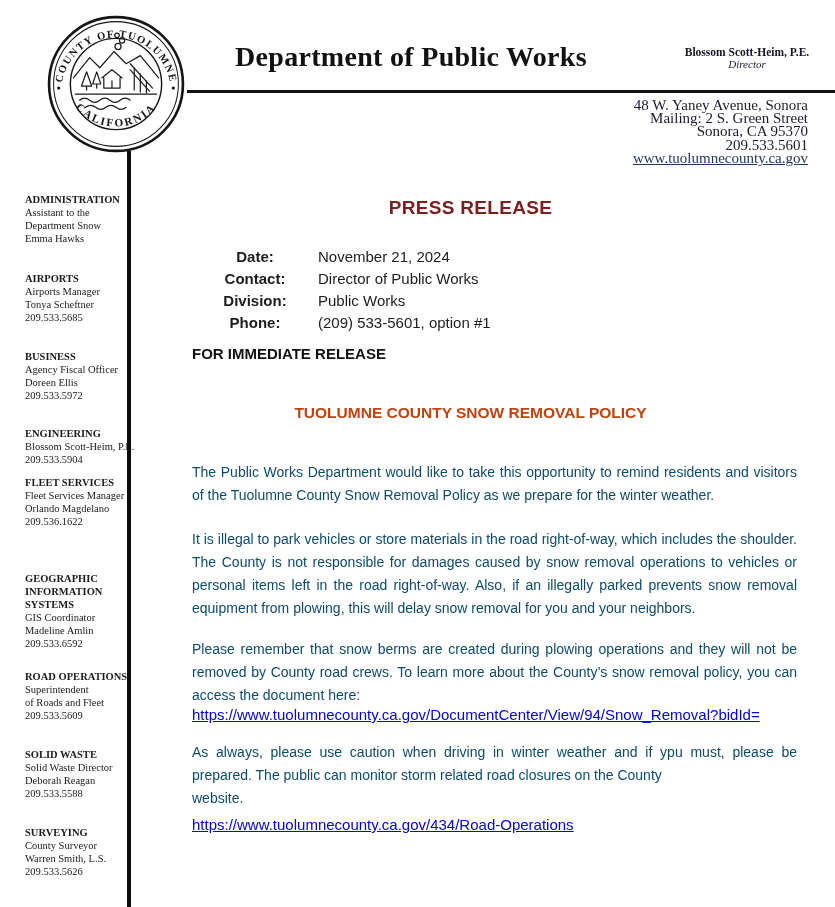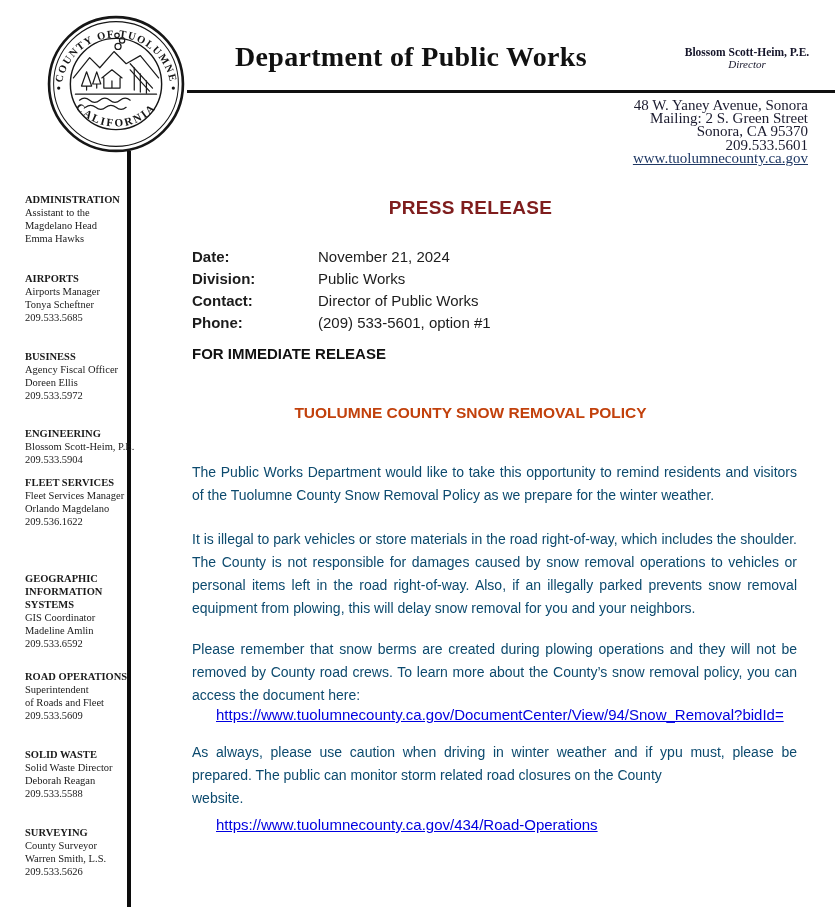--- a/index.html
+++ b/index.html
@@ -38,40 +38,40 @@
   
   .main { position:absolute; left:192px; top:0; width:605px; height:907px;
           font-family:"Liberation Sans","DejaVu Sans",sans-serif; color:#1c1c1c; }
   .pr-heading {
     position:absolute; top:197px; left:0; width:100%;
     text-align:center; transform:translateX(-24px);
     font-size:19px; font-weight:bold; letter-spacing:0.3px; color:#7f1d1d;
   }
   .meta { position:absolute; top:246px; left:0; width:100%; }
   .meta-row { display:flex; height:22px; line-height:22px; font-size:15px; }
-  .meta-label { width:126px; font-weight:bold; }
+  .meta-label { width:126px; font-weight:bold;text-align:center; }
   .meta-value { flex:1; }
   .release-line { position:absolute; top:345px; left:0; font-size:15px; font-weight:bold; color:#111; }
   .doc-title {
     position:absolute; top:404px; left:0; width:100%;
     text-align:center; transform:translateX(-24px);
     font-size:15.5px; font-weight:bold; color:#c2410c;
   }
   .body-par {
     position:absolute; left:0; width:605px;
     font-size:14px; line-height:23px; text-align:justify; color:#0c4a6e;
   }
   .body-par.preline { white-space:pre-line; }
   .p1 { top:461px; }
   .p2 { top:528px; }
   .p3 { top:638px; }
   .p4 { top:741px; }
   .doc-link {
     position:absolute; left:0; font-size:15px; line-height:23px;
-    color:#0000e0; text-decoration:underline; cursor:pointer; white-space:nowrap;margin-left:24px;
+    color:#0000e0; text-decoration:underline; cursor:pointer; white-space:nowrap;
   }
   .link1 { top:703px; }
   .link2 { top:813px; }
   
   .seal svg { width:100%; height:100%; }
 </style>
 </head>
 <body>
 
 <div class="page">
@@ -124,21 +124,21 @@
     <div>Sonora, CA  95370</div>
     <div>209.533.5601</div>
     <div><a class="address-website">www.tuolumnecounty.ca.gov</a></div>
   </div>
 
   <div class="v-rule"></div>
 
   <div class="sb-block" style="top:193px">
     <div class="sb-head">ADMINISTRATION</div>
     <div class="sb-line">Assistant to the</div>
-    <div class="sb-line">Magdelano Head</div>
+    <div class="sb-line">Department Snow</div>
     <div class="sb-line">Emma Hawks</div>
   </div>
   <div class="sb-block" style="top:272px">
     <div class="sb-head">AIRPORTS</div>
     <div class="sb-line">Airports Manager</div>
     <div class="sb-line">Tonya Scheftner</div>
     <div class="sb-line">209.533.5685</div>
   </div>
   <div class="sb-block" style="top:350px">
     <div class="sb-head">BUSINESS</div>
@@ -186,26 +186,26 @@
 
   <div class="main">
     <div class="pr-heading">PRESS RELEASE</div>
 
     <div class="meta">
       <div class="meta-row">
         <div class="meta-label">Date:</div>
         <div class="meta-value">November 21, 2024</div>
       </div>
       <div class="meta-row">
+        <div class="meta-label">Contact:</div>
+        <div class="meta-value">Director of Public Works</div>
+      </div>
+      <div class="meta-row">
         <div class="meta-label">Division:</div>
         <div class="meta-value">Public Works</div>
-      </div>
-      <div class="meta-row">
-        <div class="meta-label">Contact:</div>
-        <div class="meta-value">Director of Public Works</div>
       </div>
       <div class="meta-row">
         <div class="meta-label">Phone:</div>
         <div class="meta-value">(209) 533-5601, option #1</div>
       </div>
     </div>
 
     <div class="release-line">FOR IMMEDIATE RELEASE</div>
     <div class="doc-title">TUOLUMNE COUNTY SNOW REMOVAL POLICY</div>
 

